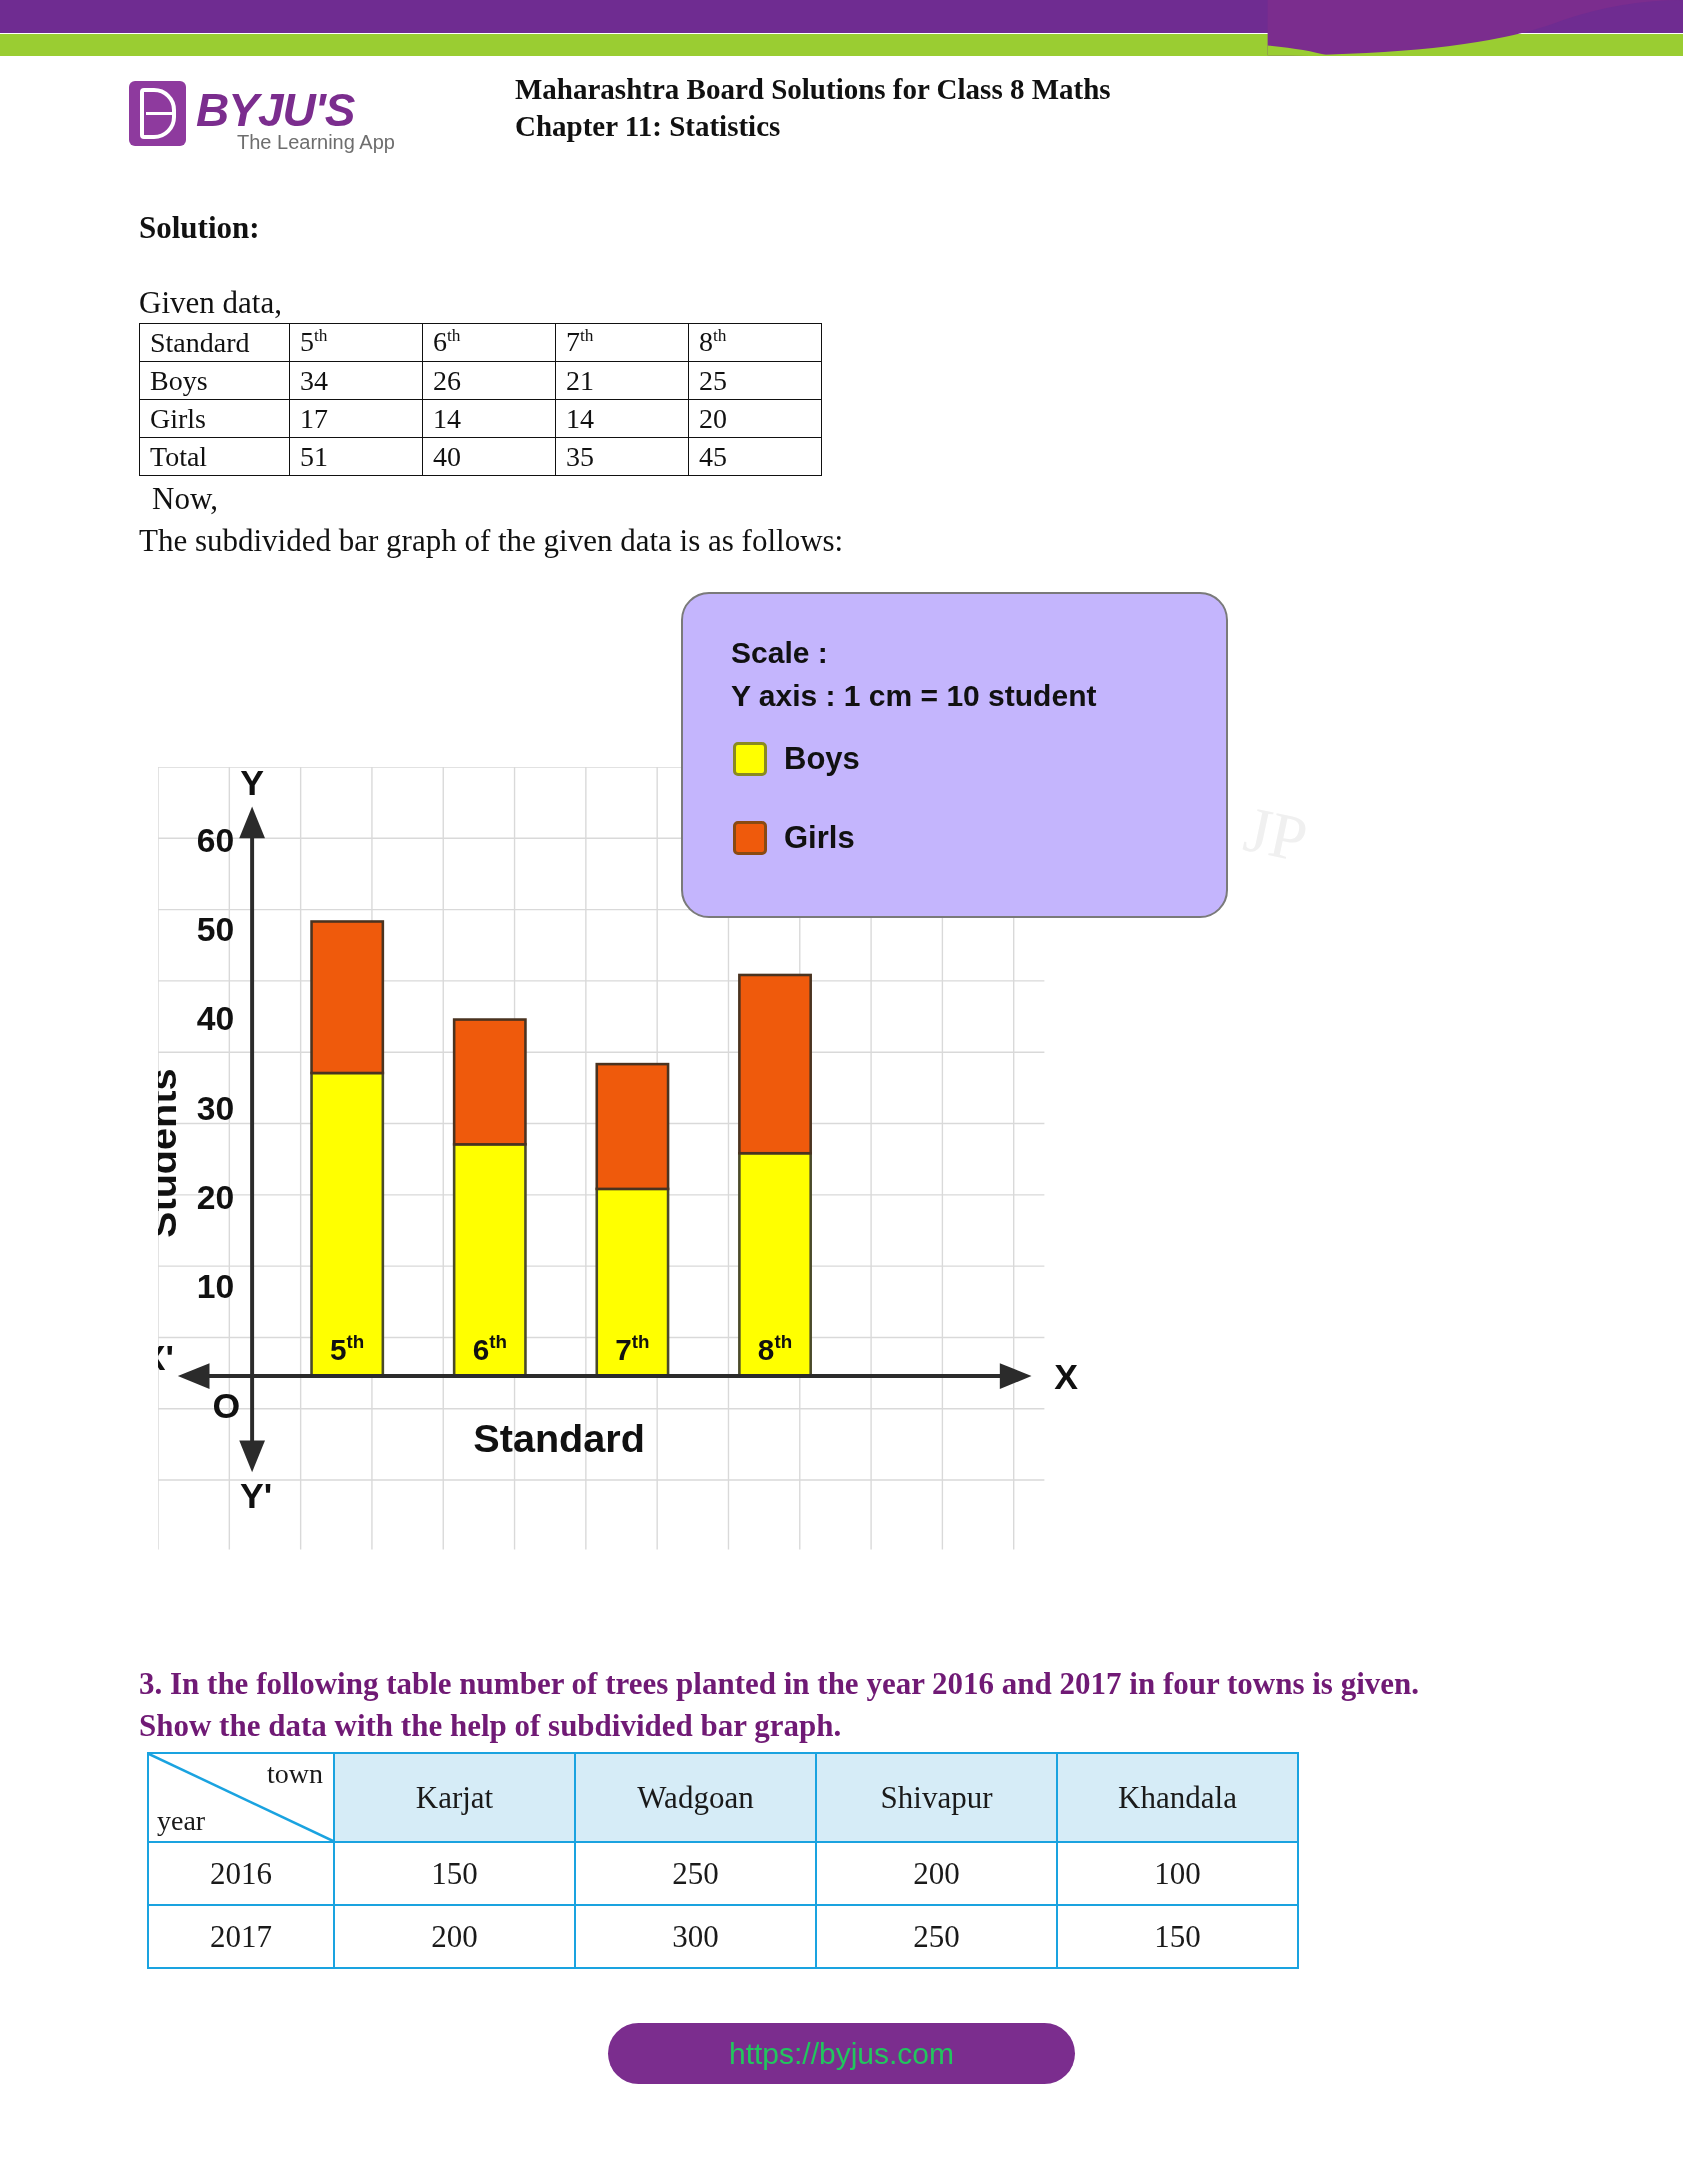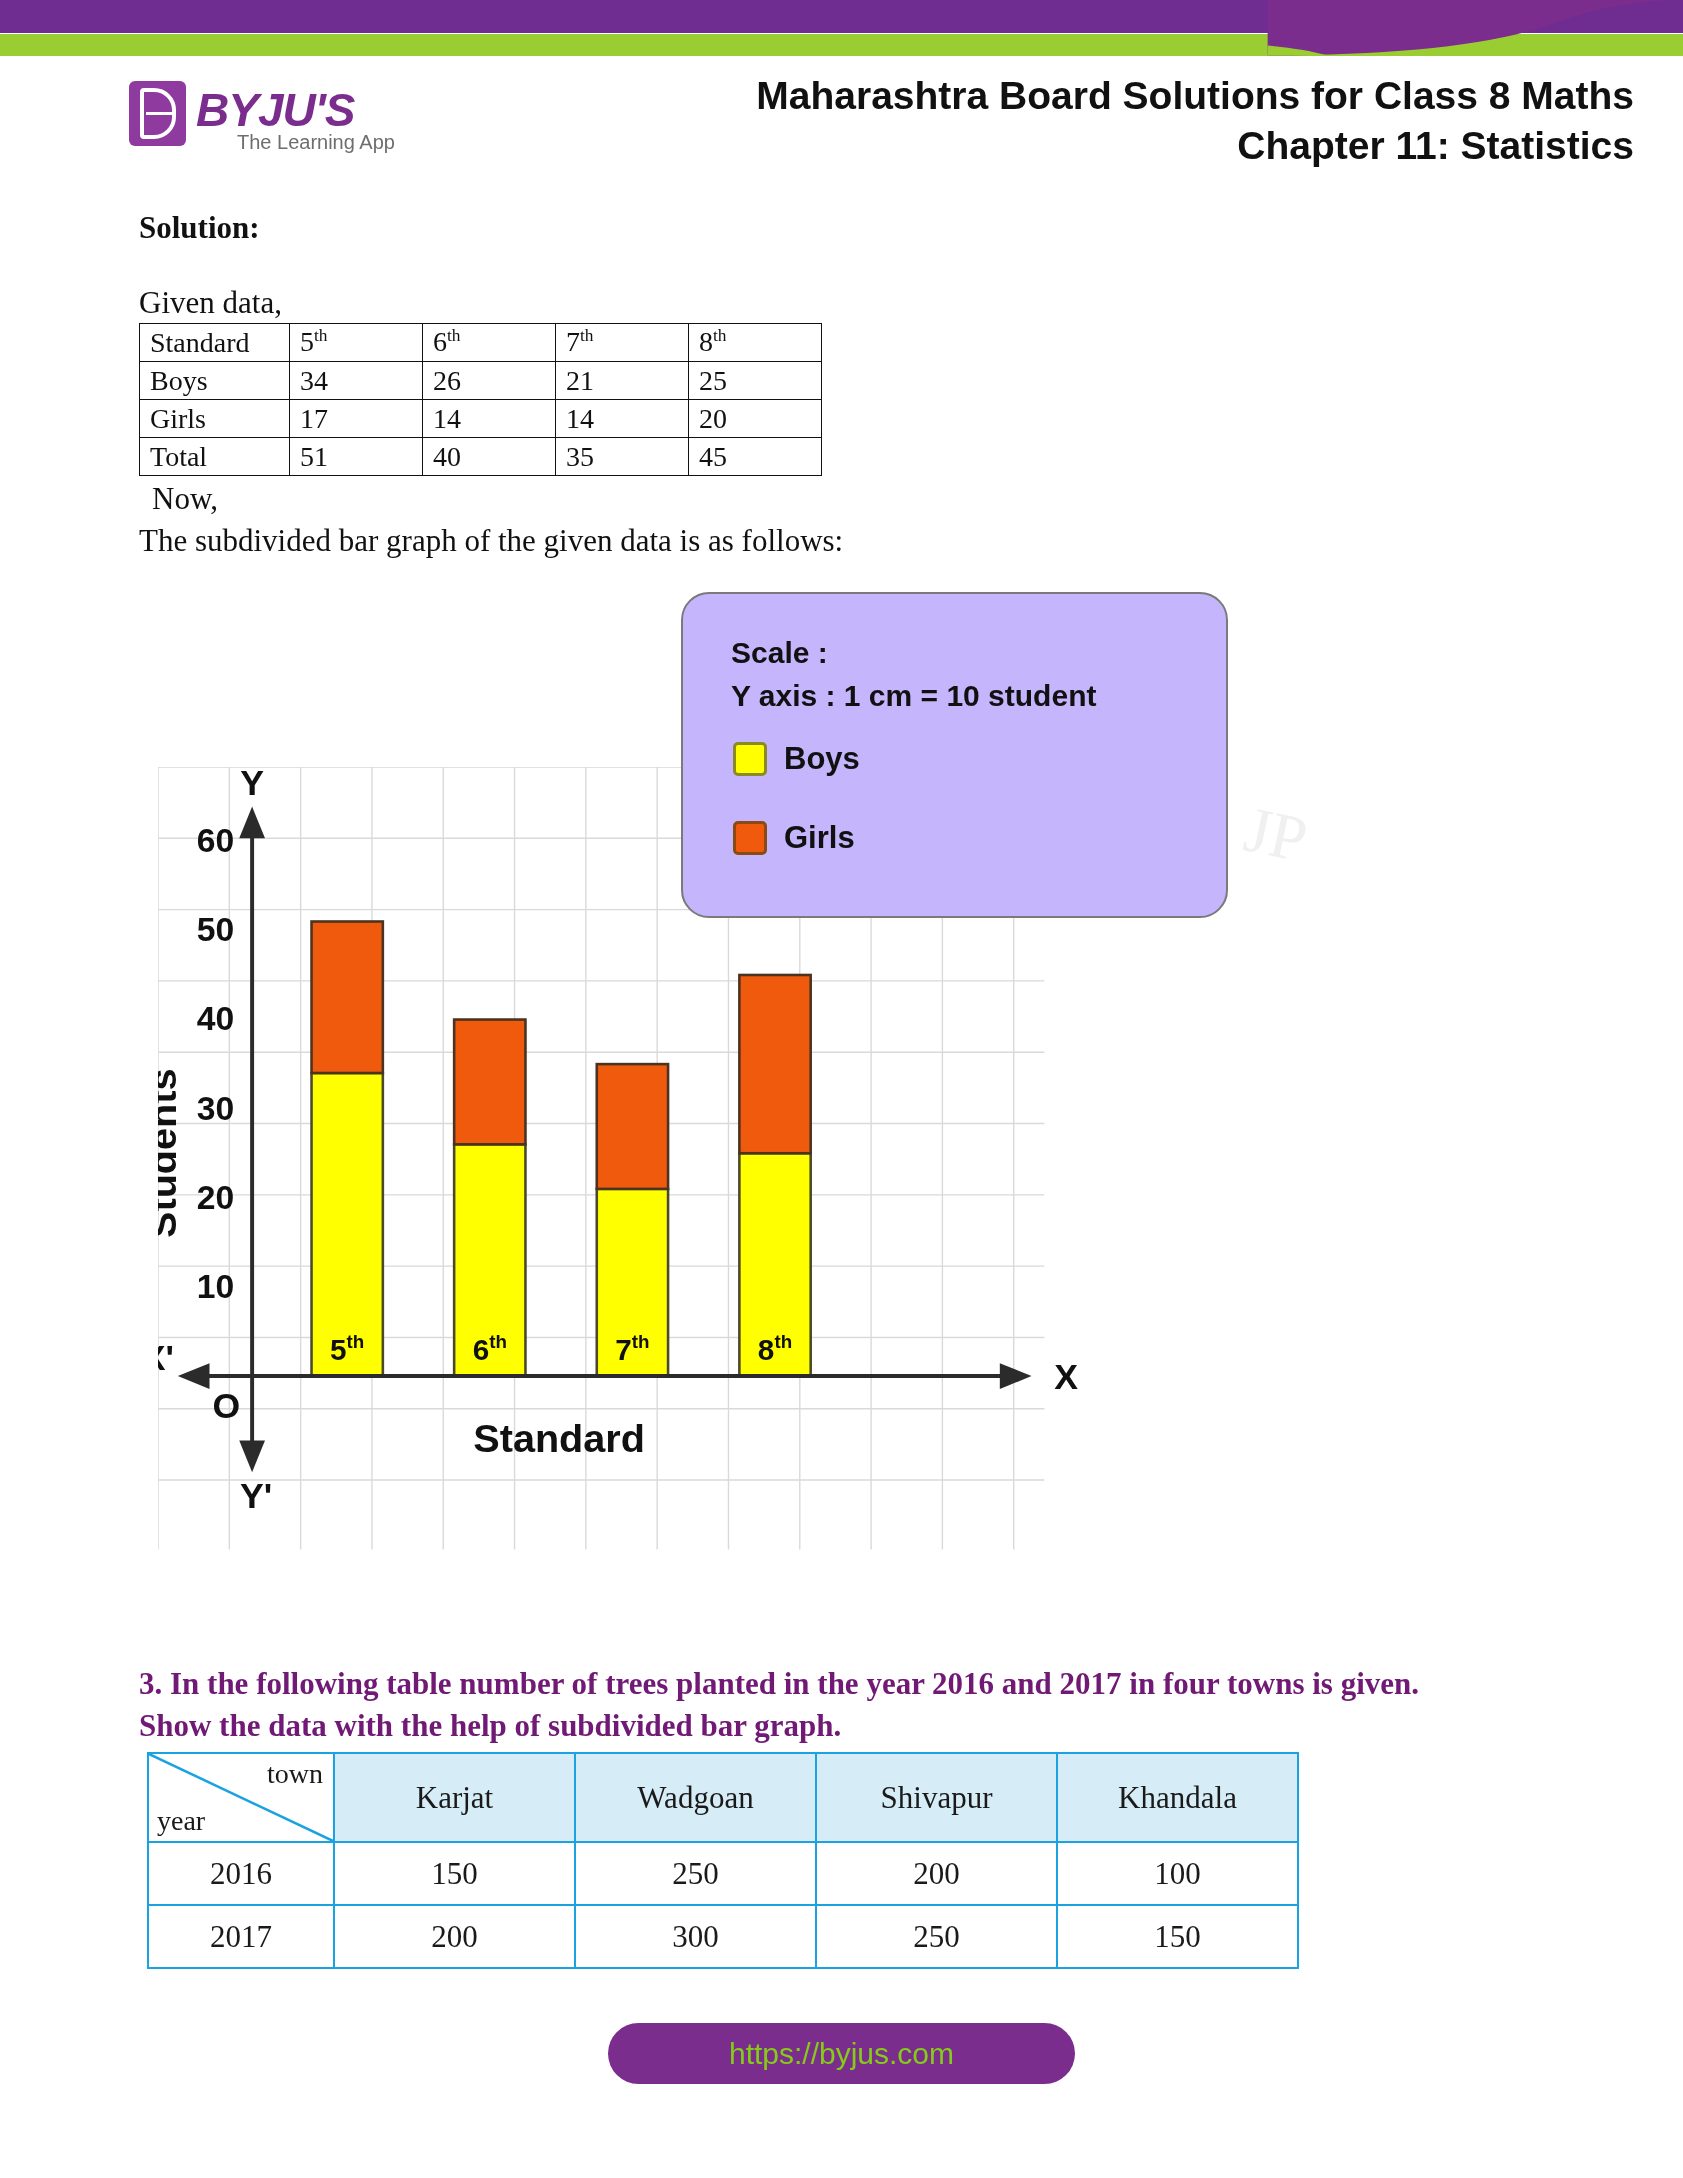--- a/index.html
+++ b/index.html
@@ -27,22 +27,21 @@
   .logo-mark .b-glyph:after{
     content:"";position:absolute;left:2px;top:20px;width:26px;height:3px;background:#ffffff;
   }
   .logo-word{position:absolute;left:67px;top:2px;font-family:"Liberation Sans",sans-serif;
     font-weight:bold;font-size:46px;letter-spacing:-1px;color:#7b2d8e;font-style:italic;}
   .logo-sub{position:absolute;left:69px;top:50px;font-family:"Liberation Sans",sans-serif;
     font-size:20px;color:#6e6e6e;margin-left:39px;}
 
   .header-title{
     position:absolute;left:515px;top:71px;width:1119px;
-    text-align:right;
-    font-family:Liberation Sans, sans-serif;font-weight:bold;font-size:39px;color:#111;
+    font-family:Liberation Serif, serif;font-weight:bold;font-size:29px;color:#111;
     line-height:1.28;
   }
 
   
   .txt{position:absolute;font-family:"Liberation Serif",serif;color:#111;}
   .solution{left:139px;top:210px;font-size:31px;font-weight:bold;}
   .given{left:139px;top:285px;font-size:31px;}
   .now{left:152px;top:481px;font-size:31px;}
   .subdiv{left:139px;top:523px;font-size:31px;}
 
@@ -98,21 +97,21 @@
   .t2 .corner .lbl-year{position:absolute;left:8px;bottom:4px;font-size:28px;}
   .t2 .wcol{width:223px;}
   .t2 .ycol{width:168px;}
 
   
   .footer{
     position:absolute;left:608px;top:2023px;width:467px;height:61px;
     background:#7b2d8e;border-radius:34px;
     display:flex;align-items:center;justify-content:center;
   }
-  .footer span{font-family:"Liberation Sans",sans-serif;font-size:30px;color:#84cc16;}
+  .footer span{font-family:"Liberation Sans",sans-serif;font-size:30px;color:#22c55e;}
 </style>
 </head>
 <body>
 
 <div class="band-purple"></div>
 <div class="band-green"></div>
 <div class="corner-swoosh">
   <svg width="416" height="79" viewBox="0 0 420 80">
     <path d="M0,56 Q210,56 300,20 Q360,0 420,0 L420,0 L0,0 Z" fill="#7b2d8e"></path>
     <path d="M0,56 L60,56 Q40,50 0,46 Z" fill="#9acd32"></path>

